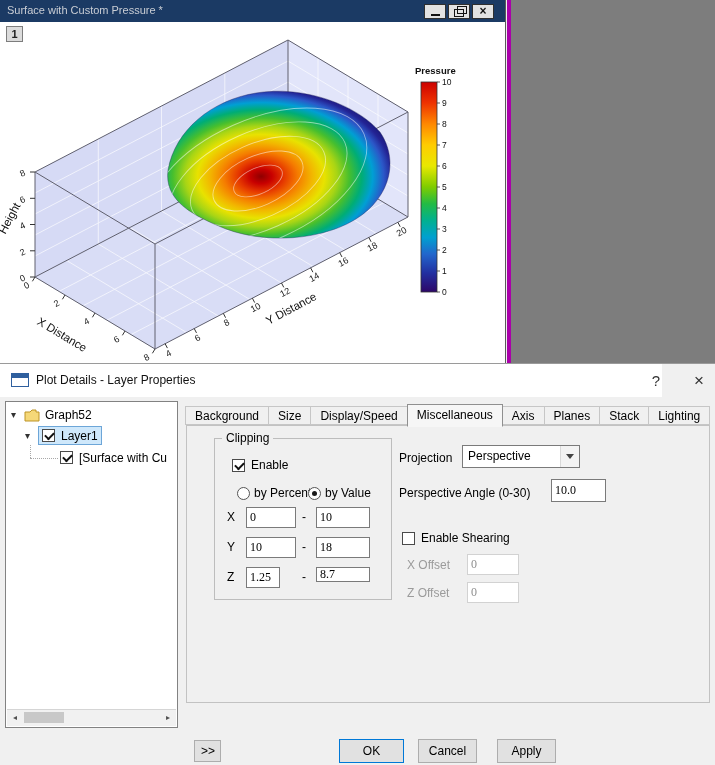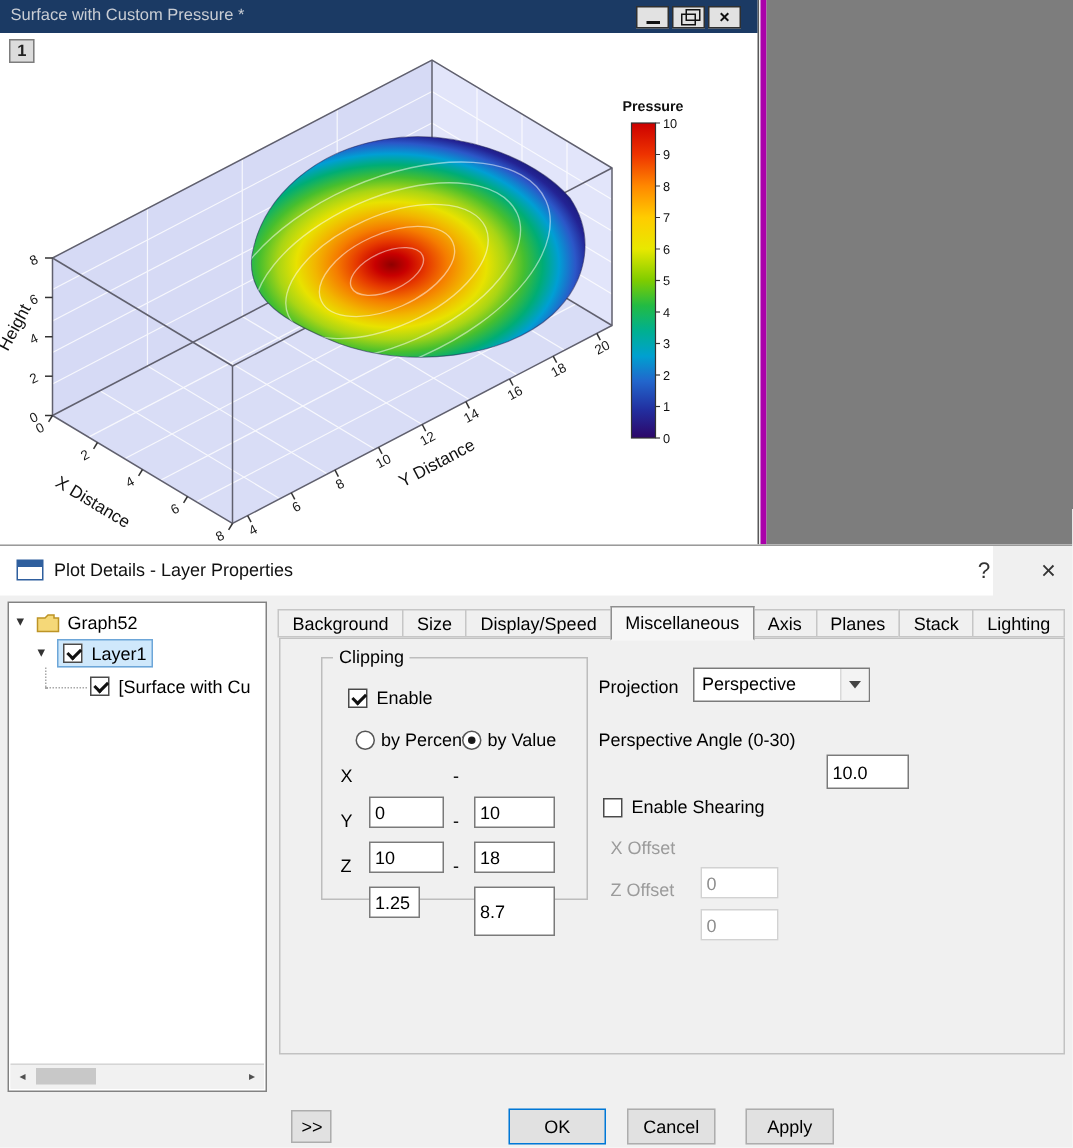--- a/index.html
+++ b/index.html
@@ -43,21 +43,21 @@
   .sthumb{position:absolute;left:17px;top:2px;width:40px;height:11px;background:#c8c8c8;}
   
   #tabs{position:absolute;left:186px;top:41px;height:20px;display:flex;align-items:flex-end;z-index:2;}
   .tab{height:19px;line-height:18px;padding:0 9px;font-size:12px;color:#000;background:#f0f0f0;border:1px solid #c6c6c6;margin-left:-1px;box-sizing:border-box;white-space:nowrap;}
   .tab.active{height:23px;line-height:21px;background:#f6f6f6;border-color:#8f8f8f;border-bottom:1px solid #f6f6f6;margin-bottom:-2px;z-index:3;position:relative;}
   #panel{position:absolute;left:186px;top:61px;width:524px;height:278px;border:1px solid #c2c2c2;background:#f0f0f0;box-sizing:border-box;}
   .group{position:absolute;border:1px solid #bdbdbd;box-sizing:border-box;}
   .legend{position:absolute;font-size:12px;color:#000;background:#f0f0f0;padding:0 4px;}
   .lbl{position:absolute;font-size:12px;color:#000;white-space:nowrap;}
   .lbl.gray{color:#9b9b9b;}
-  .inp{position:absolute;font-family:Liberation Sans, sans-serif;font-size:12px;color:#000;background:#fff;border:1px solid #7a7a7a;padding:0 3px;box-sizing:border-box;margin-top:24px;}
+  .inp{position:absolute;font-family:Liberation Serif, serif;font-size:12px;color:#000;background:#fff;border:1px solid #7a7a7a;padding:0 3px;box-sizing:border-box;}
   .inp.dis{border-color:#d2d2d2;color:#8e8e8e;}
   .combo{position:absolute;background:#fff;border:1px solid #7a7a7a;box-sizing:border-box;}
   .combo .ctext{position:absolute;left:5px;top:3px;font-size:12px;color:#000;}
   .combo .carea{position:absolute;right:0;top:0;width:18px;height:100%;background:#f3f3f3;border-left:1px solid #d9d9d9;display:flex;align-items:center;justify-content:center;}
   .tri-down{width:0;height:0;border-left:4px solid transparent;border-right:4px solid transparent;border-top:5px solid #444;}
   .btn{position:absolute;font-family:"Liberation Sans",sans-serif;font-size:12px;color:#000;background:#e1e1e1;border:1px solid #adadad;box-sizing:border-box;}
   .btn.default{border-color:#0078d7;}
 </style>
 </head>
 <body>
@@ -325,21 +325,21 @@
     <input class="inp" style="left: 316px; top: 143px; width: 54px; height: 21px;" value="10">
 
     <span class="lbl" style="left:227px;top:176px;">Y</span>
     <input class="inp" style="left: 246px; top: 173px; width: 50px; height: 21px;" value="10">
     <span class="lbl" style="left:302px;top:176px;">-</span>
     <input class="inp" style="left: 316px; top: 173px; width: 54px; height: 21px;" value="18">
 
     <span class="lbl" style="left:227px;top:206px;">Z</span>
     <input class="inp" style="left: 246px; top: 203px; width: 34px; height: 21px;" value="1.25">
     <span class="lbl" style="left:302px;top:206px;">-</span>
-    <input class="inp" style="left: 316px; top: 203px; width: 54px; height: 33px;" value="8.7">
+    <input class="inp" style="left: 316px; top: 203px; width: 54px; height: 15px;" value="8.7">
 
     <span class="lbl" style="left:399px;top:87px;">Projection</span>
     <div class="combo" style="left:462px;top:81px;width:118px;height:23px;">
       <span class="ctext">Perspective</span>
       <div class="carea">
           <div class="tri-down"></div>
         </div>
     </div>
 
     <span class="lbl" style="left:399px;top:122px;">Perspective Angle (0-30)</span>

